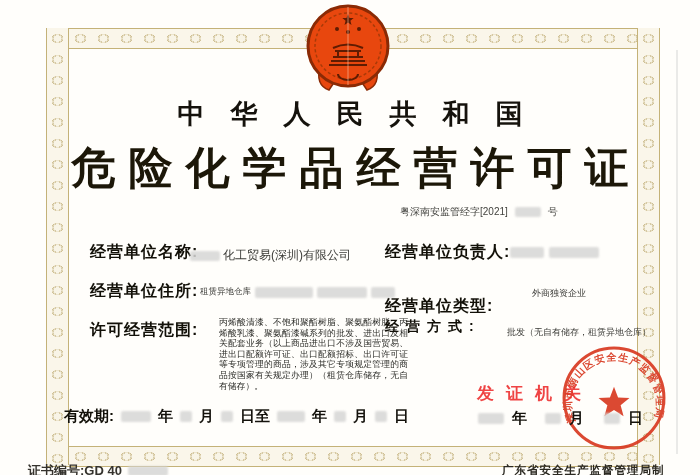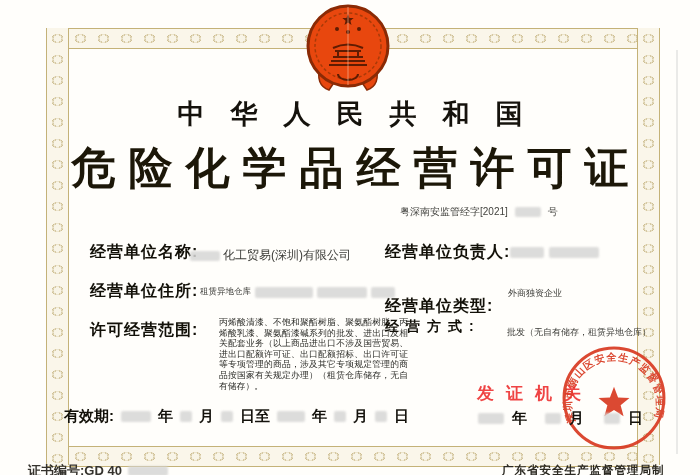--- a/index.html
+++ b/index.html
@@ -106,21 +106,21 @@
   </div>
 
   <div class="field-label" style="left:90px;top:281px;">经营单位住所:</div>
   <div class="tinyval" style="left:200px;top:286px;font-size:8.5px;display:flex;align-items:center;gap:4px;">
     <span>租赁异地仓库</span>
     <span class="blur" style="width:58px;height:11px;"></span>
     <span class="blur" style="width:50px;height:11px;"></span>
     <span class="blur" style="width:24px;height:11px;"></span>
   </div>
   <div class="field-label" style="left:385px;top:296px;">经营单位类型:</div>
-  <div class="tinyval" style="left:508px;top:287px;">外商独资企业</div>
+  <div class="tinyval" style="left:532px;top:287px;">外商独资企业</div>
 
   <div class="field-label" style="left:90px;top:320px;text-align:center;">许可经营范围:</div>
   <div id="scope-text">丙烯酸清漆、不饱和聚酯树脂、聚氨酯树脂、丙烯酸乳漆、聚氨酯漆碱系列的批发、进出口及相关配套业务（以上商品进出口不涉及国营贸易、进出口配额许可证、出口配额招标、出口许可证等专项管理的商品，涉及其它专项规定管理的商品按国家有关规定办理）（租赁仓库储存，无自有储存）。</div>
   <div class="field-label" id="method-label" style="left:385px;top:318px;">经营方式:</div>
   <div class="tinyval" style="left:507px;top:326px;white-space:nowrap;">批发（无自有储存，租赁异地仓库）</div>
 
   <div id="issuer-label">发证机关</div>
   <svg id="seal" viewBox="0 0 106 106">
     <defs>
         <path id="sealArc" d="M 16,78 A 42,42 0 1 1 90,78" fill="none"></path>

